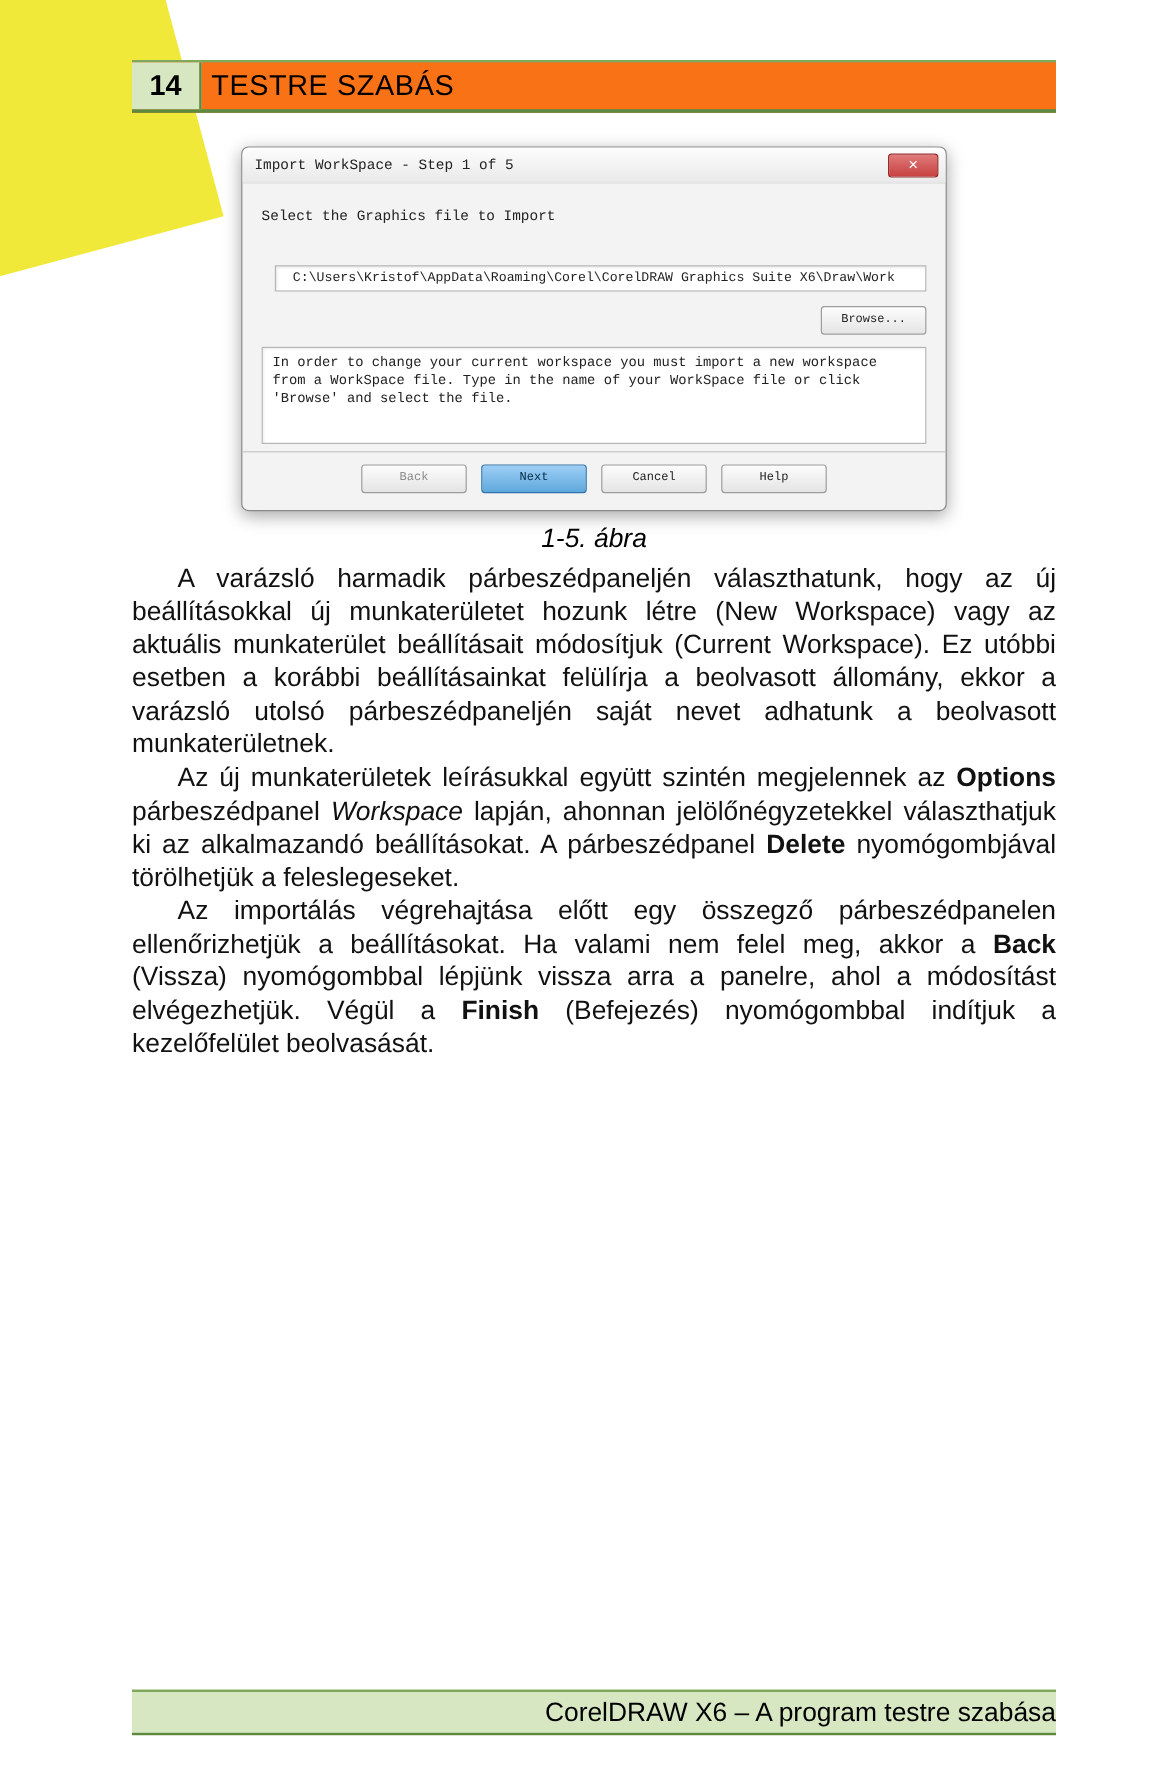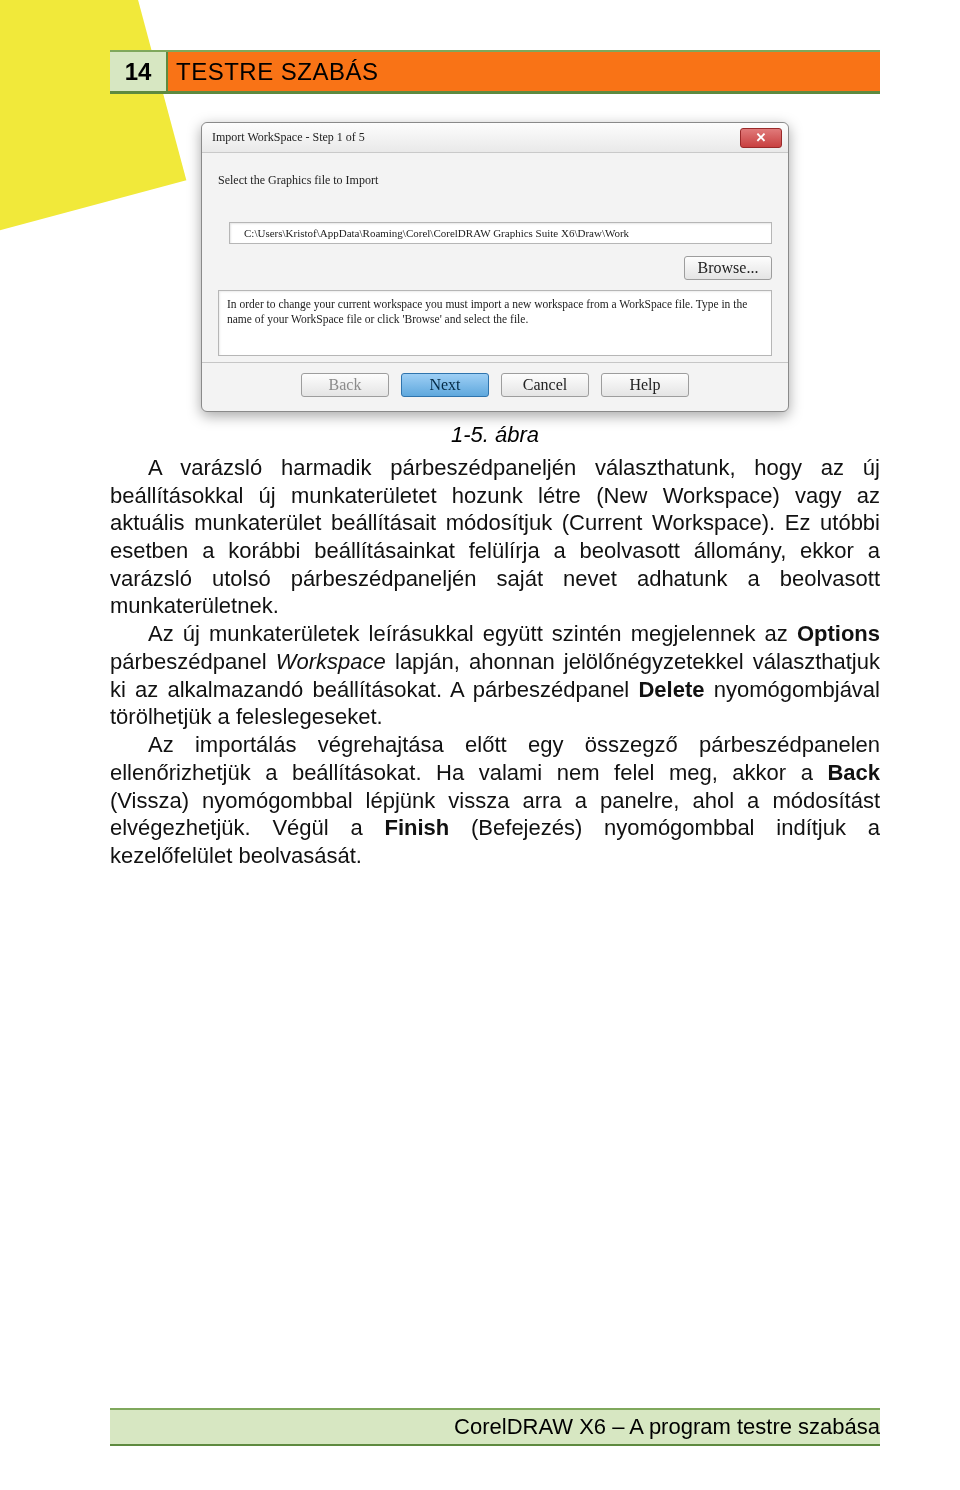--- a/index.html
+++ b/index.html
@@ -59,21 +59,21 @@
     justify-content: center;
     margin-bottom: 10px;
   }
   .dialog {
     width: 588px;
     background: #f3f3f3;
     border: 1px solid #8a8a8a;
     border-radius: 6px;
     box-shadow: 0 4px 14px rgba(0,0,0,0.35);
     position: relative;
-    font-family: Liberation Serif, serif;
+    font-family: Liberation Mono, monospace;
     font-size: 12px;
     color: #222;
   }
   .dialog-titlebar {
     display: flex;
     align-items: center;
     justify-content: space-between;
     height: 30px;
     padding: 0 6px 0 10px;
     background: linear-gradient(#fdfdfd, #e9e9e9);
@@ -112,21 +112,21 @@
   .browse-row { text-align: right; margin: 12px 0 10px 0; }
   .dlg-button {
     display: inline-block;
     min-width: 88px;
     height: 24px;
     line-height: 22px;
     text-align: center;
     background: linear-gradient(#fdfdfd, #e4e4e4);
     border: 1px solid #9d9d9d;
     border-radius: 3px;
-    font-size: 16px;
+    font-size: 10px;
     color: #222;
     padding: 0 12px;
   }
   .info-box {
     background: #fff;
     border: 1px solid #b6b6b6;
     box-shadow: inset 1px 1px 2px rgba(0,0,0,0.08);
     padding: 6px 8px 28px 8px;
     font-size: 11.5px;
     line-height: 1.3;

